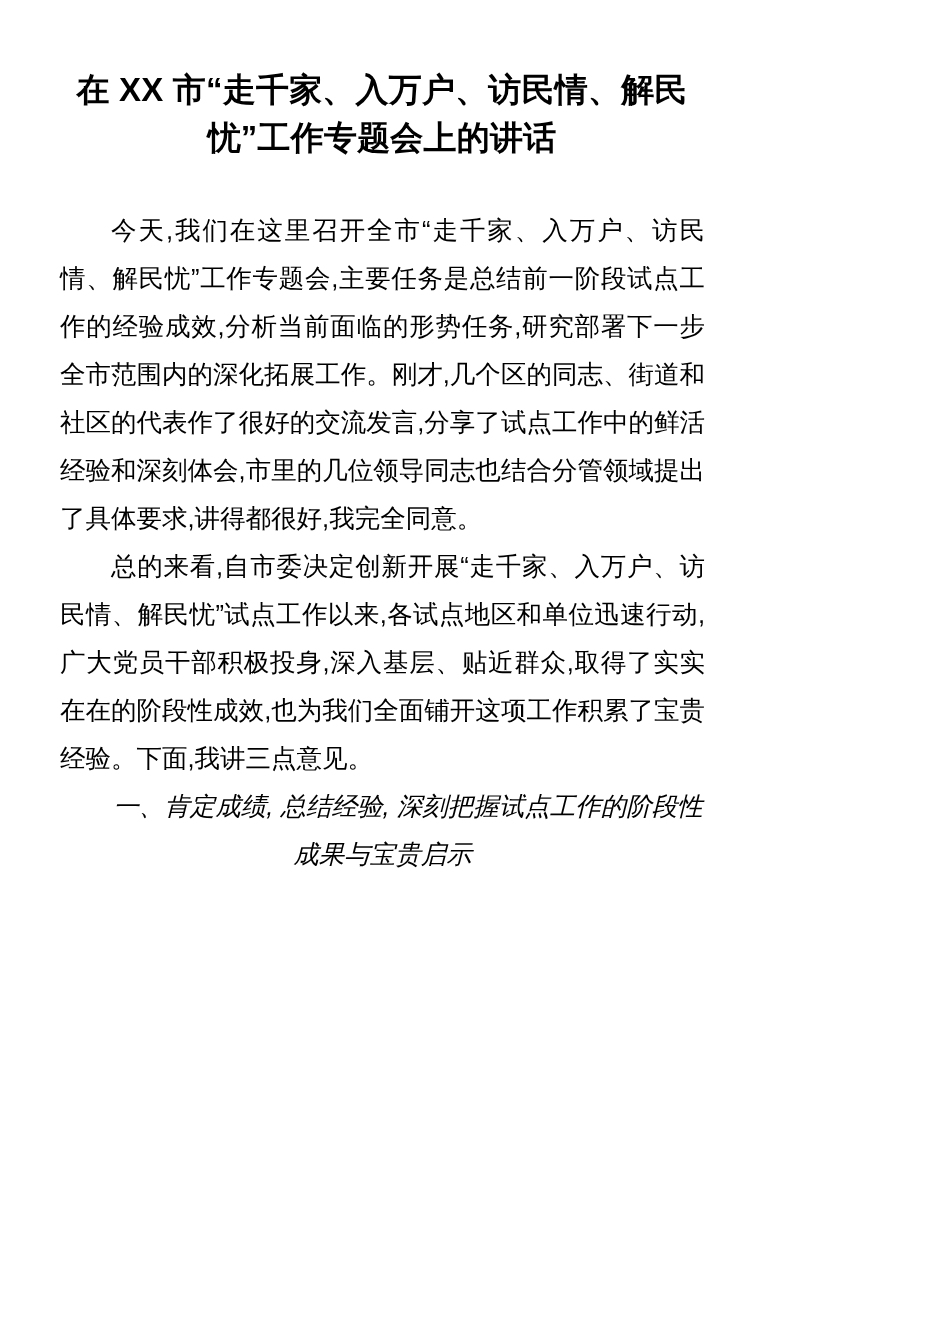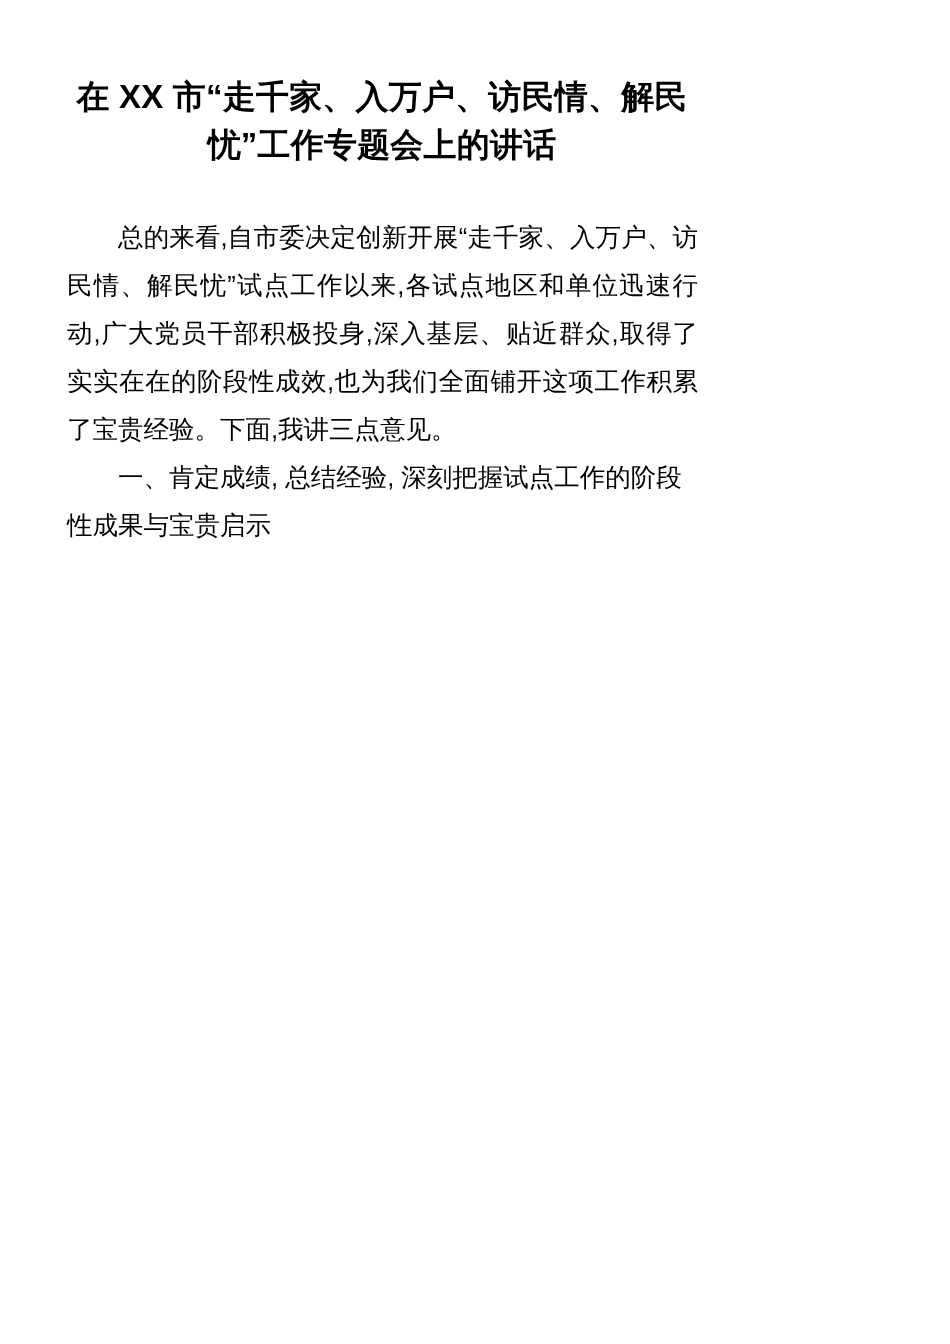--- a/index.html
+++ b/index.html
@@ -11,21 +11,21 @@
     font-family: "Liberation Sans", "DejaVu Sans", sans-serif;
     color: #000000;
   }
   .page {
     width: 764px;
     height: 1344px;
     background: #ffffff;
     position: relative;
     overflow: hidden;
     box-sizing: border-box;
-    padding: 11px;
+    padding: 4px;
   }
   .doc-title {
     font-size: 33px;
     font-weight: bold;
     line-height: 48px;
     text-align: center;
     margin: 0;
     padding: 62px 54px 0 54px;
     letter-spacing: 0.2px;
     word-break: break-all;
@@ -47,34 +47,36 @@
     text-indent: 2em;
   }
   p.para.noindent {
     text-indent: 0;
   }
   p.heading {
     font-size: 25.5px;
     line-height: 48px;
     margin: 0;
     text-indent: 2em;
-    text-align: left;
+    text-align: center;
     word-break: break-all;
+    font-style: italic;
   }
 </style>
 </head>
 <body>
 
 <div class="page">
 
   <h1 class="doc-title">在 XX 市“走千家、入万户、访民情、解民忧”工作专题会上的讲话</h1>
 
   <div class="body-block">
 
 
+    <p class="para indent">今天,我们在这里召开全市“走千家、入万户、访民情、解民忧”工作专题会,主要任务是总结前一阶段试点工作的经验成效,分析当前面临的形势任务,研究部署下一步全市范围内的深化拓展工作。刚才,几个区的同志、街道和社区的代表作了很好的交流发言,分享了试点工作中的鲜活经验和深刻体会,市里的几位领导同志也结合分管领域提出了具体要求,讲得都很好,我完全同意。</p>
 
     <p class="para indent">总的来看,自市委决定创新开展“走千家、入万户、访民情、解民忧”试点工作以来,各试点地区和单位迅速行动,广大党员干部积极投身,深入基层、贴近群众,取得了实实在在的阶段性成效,也为我们全面铺开这项工作积累了宝贵经验。下面,我讲三点意见。</p>
 
     <p class="heading">一、肯定成绩, 总结经验, 深刻把握试点工作的阶段性成果与宝贵启示</p>
 
 
 
   </div>
 
 </div>

